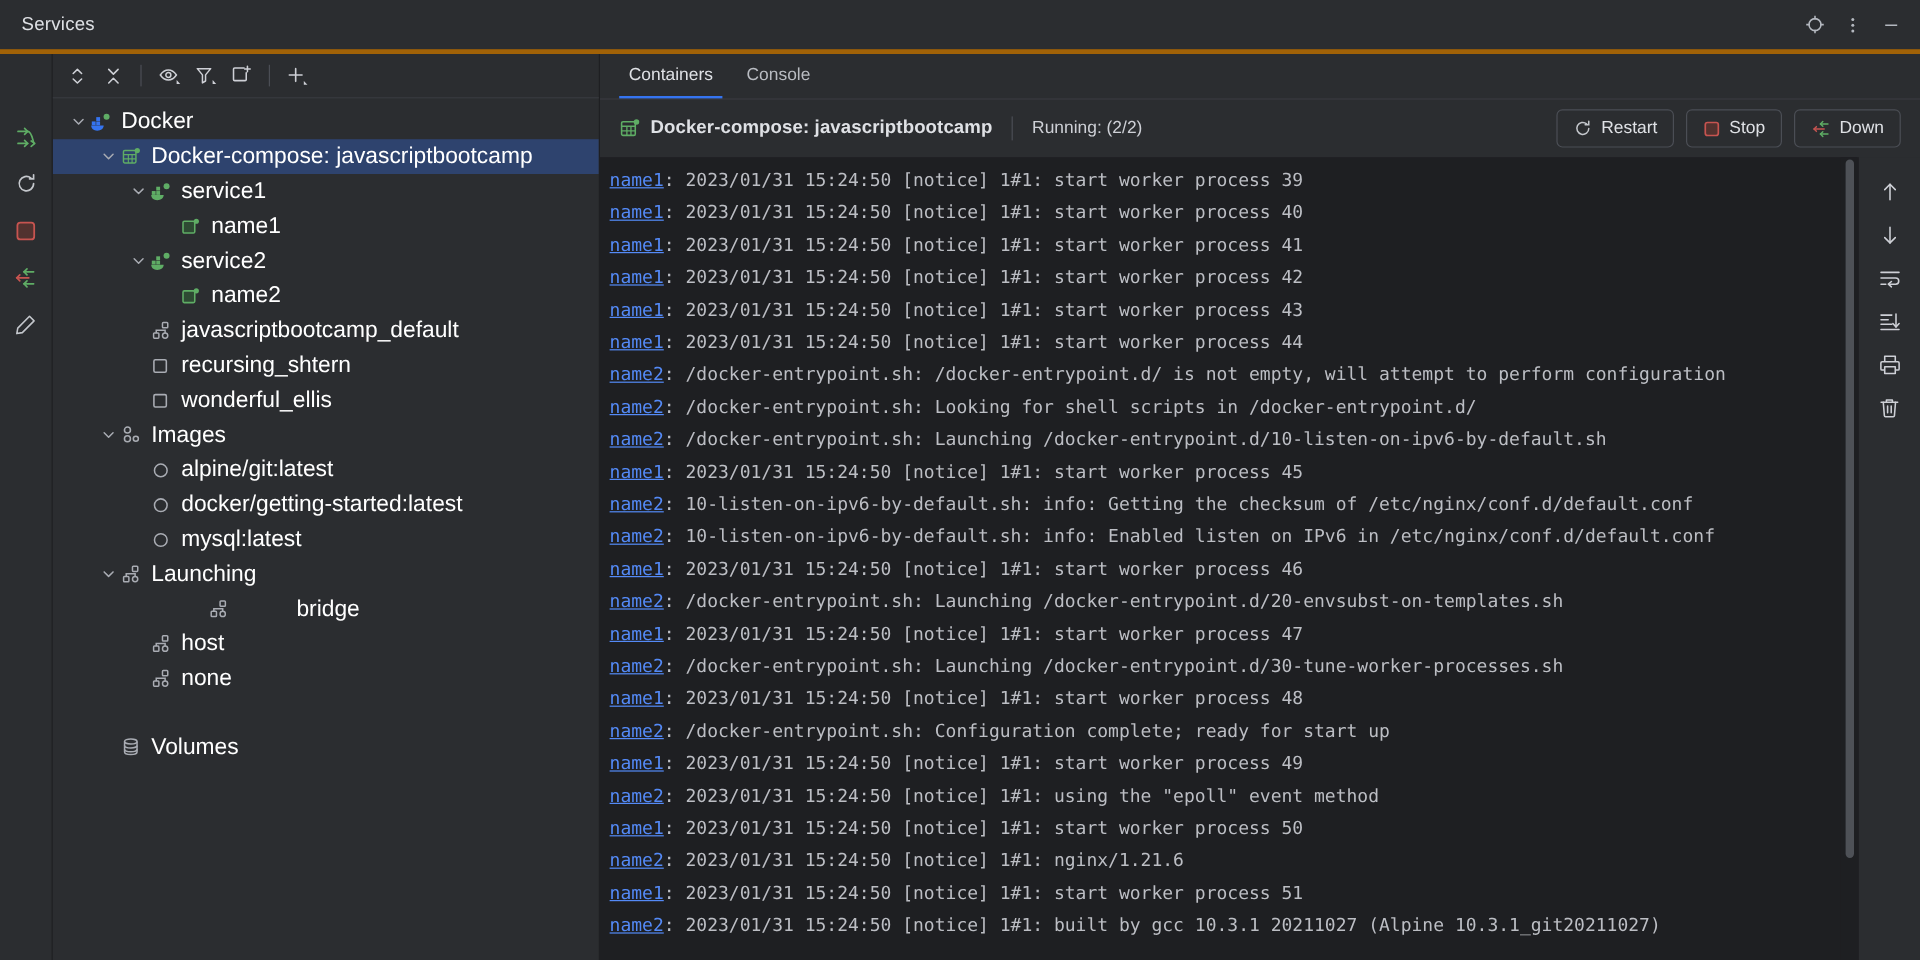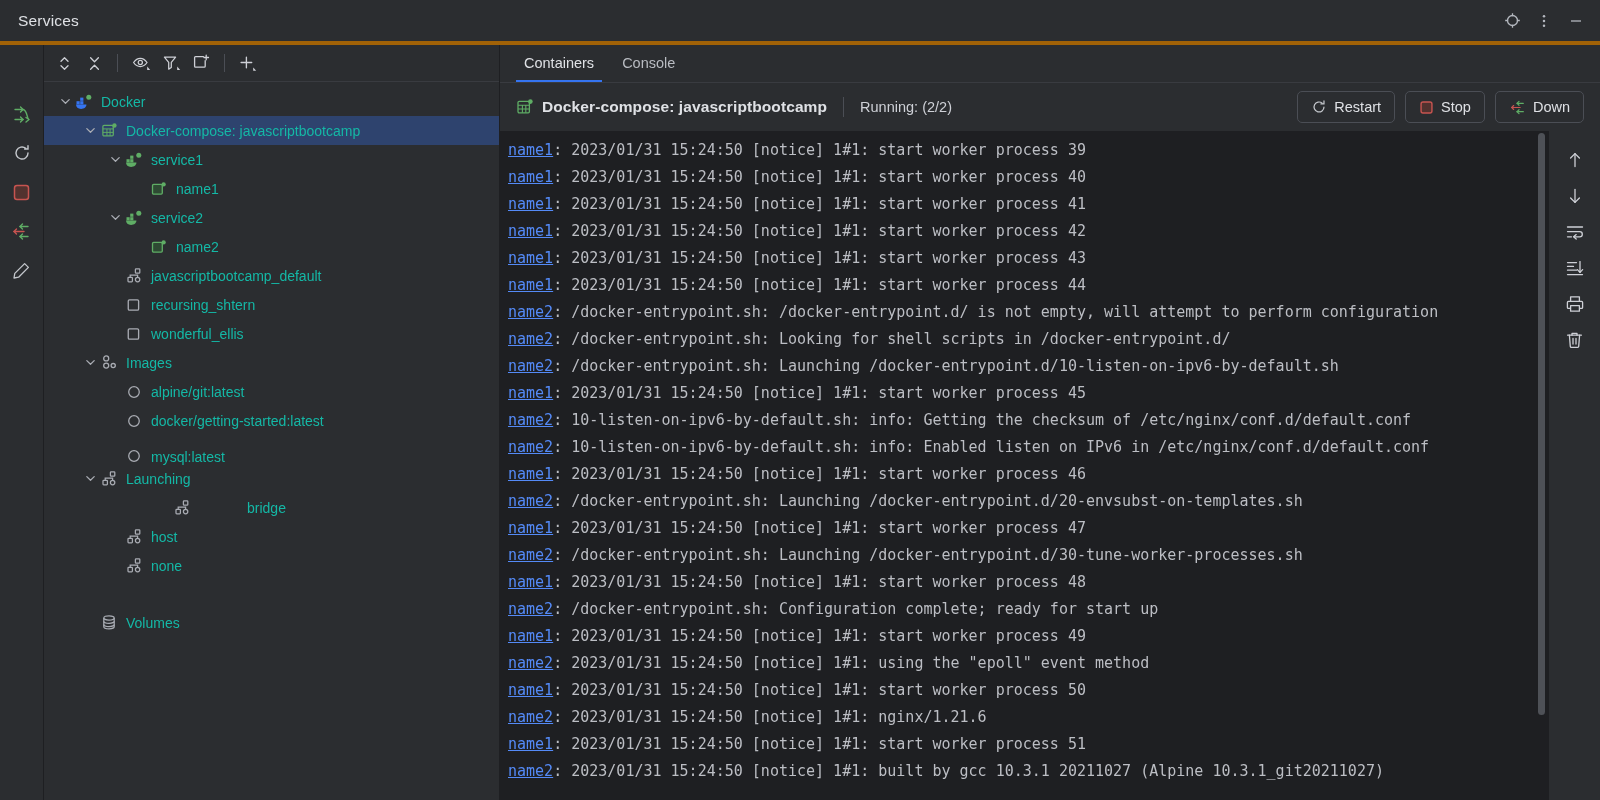--- a/index.html
+++ b/index.html
@@ -59,21 +59,21 @@
   }
   .tt-btn {
     width: 28px; height: 26px; display: flex; align-items: center; justify-content: center;
     color: #ced0d6; border-radius: 4px; position: relative;
   }
   .tt-sep { width: 1px; height: 18px; background: #4b4e55; margin: 0 7px; }
 
   .tree { flex: 1 1 auto; overflow: hidden; padding-top: 5px; }
   .row {
     height: 29px; display: flex; align-items: center;
-    font-size: 14px; color: #14b8a6; white-space: nowrap;
+    font-size: 19px; color: #ffffff; white-space: nowrap;
     padding-right: 8px;
   }
   .row.selected { background: #2e436e; }
   .chev {
     width: 18px; height: 18px; flex: 0 0 18px;
     display: flex; align-items: center; justify-content: center; color: #a9acb3;
   }
   .chev.empty { visibility: hidden; }
   .ricon {
     width: 20px; flex: 0 0 20px; display: flex; align-items: center; justify-content: center;
@@ -441,21 +441,21 @@
               <path d="M1.8 3.6L5.5 7.3 9.2 3.6"></path>
             </svg>
           </span>
           <span class="ricon">
             <svg width="16" height="16" viewBox="0 0 17 17" fill="none" stroke="#a9acb3" stroke-width="1.35">
         <circle cx="8.5" cy="8.5" r="5.6"></circle>
             </svg>
           </span>
           <span class="rlabel">docker/getting-started:latest</span>
         </div>
-        <div class="row" style="padding-left: 62px; align-items: flex-end;">
+        <div class="row" style="padding-left: 62px;">
           <span class="chev empty">
             <svg width="11" height="11" viewBox="0 0 11 11" fill="none" stroke="currentColor" stroke-width="1.25" stroke-linecap="round" stroke-linejoin="round">
               <path d="M1.8 3.6L5.5 7.3 9.2 3.6"></path>
             </svg>
           </span>
           <span class="ricon">
             <svg width="16" height="16" viewBox="0 0 17 17" fill="none" stroke="#a9acb3" stroke-width="1.35">
         <circle cx="8.5" cy="8.5" r="5.6"></circle>
             </svg>
           </span>

